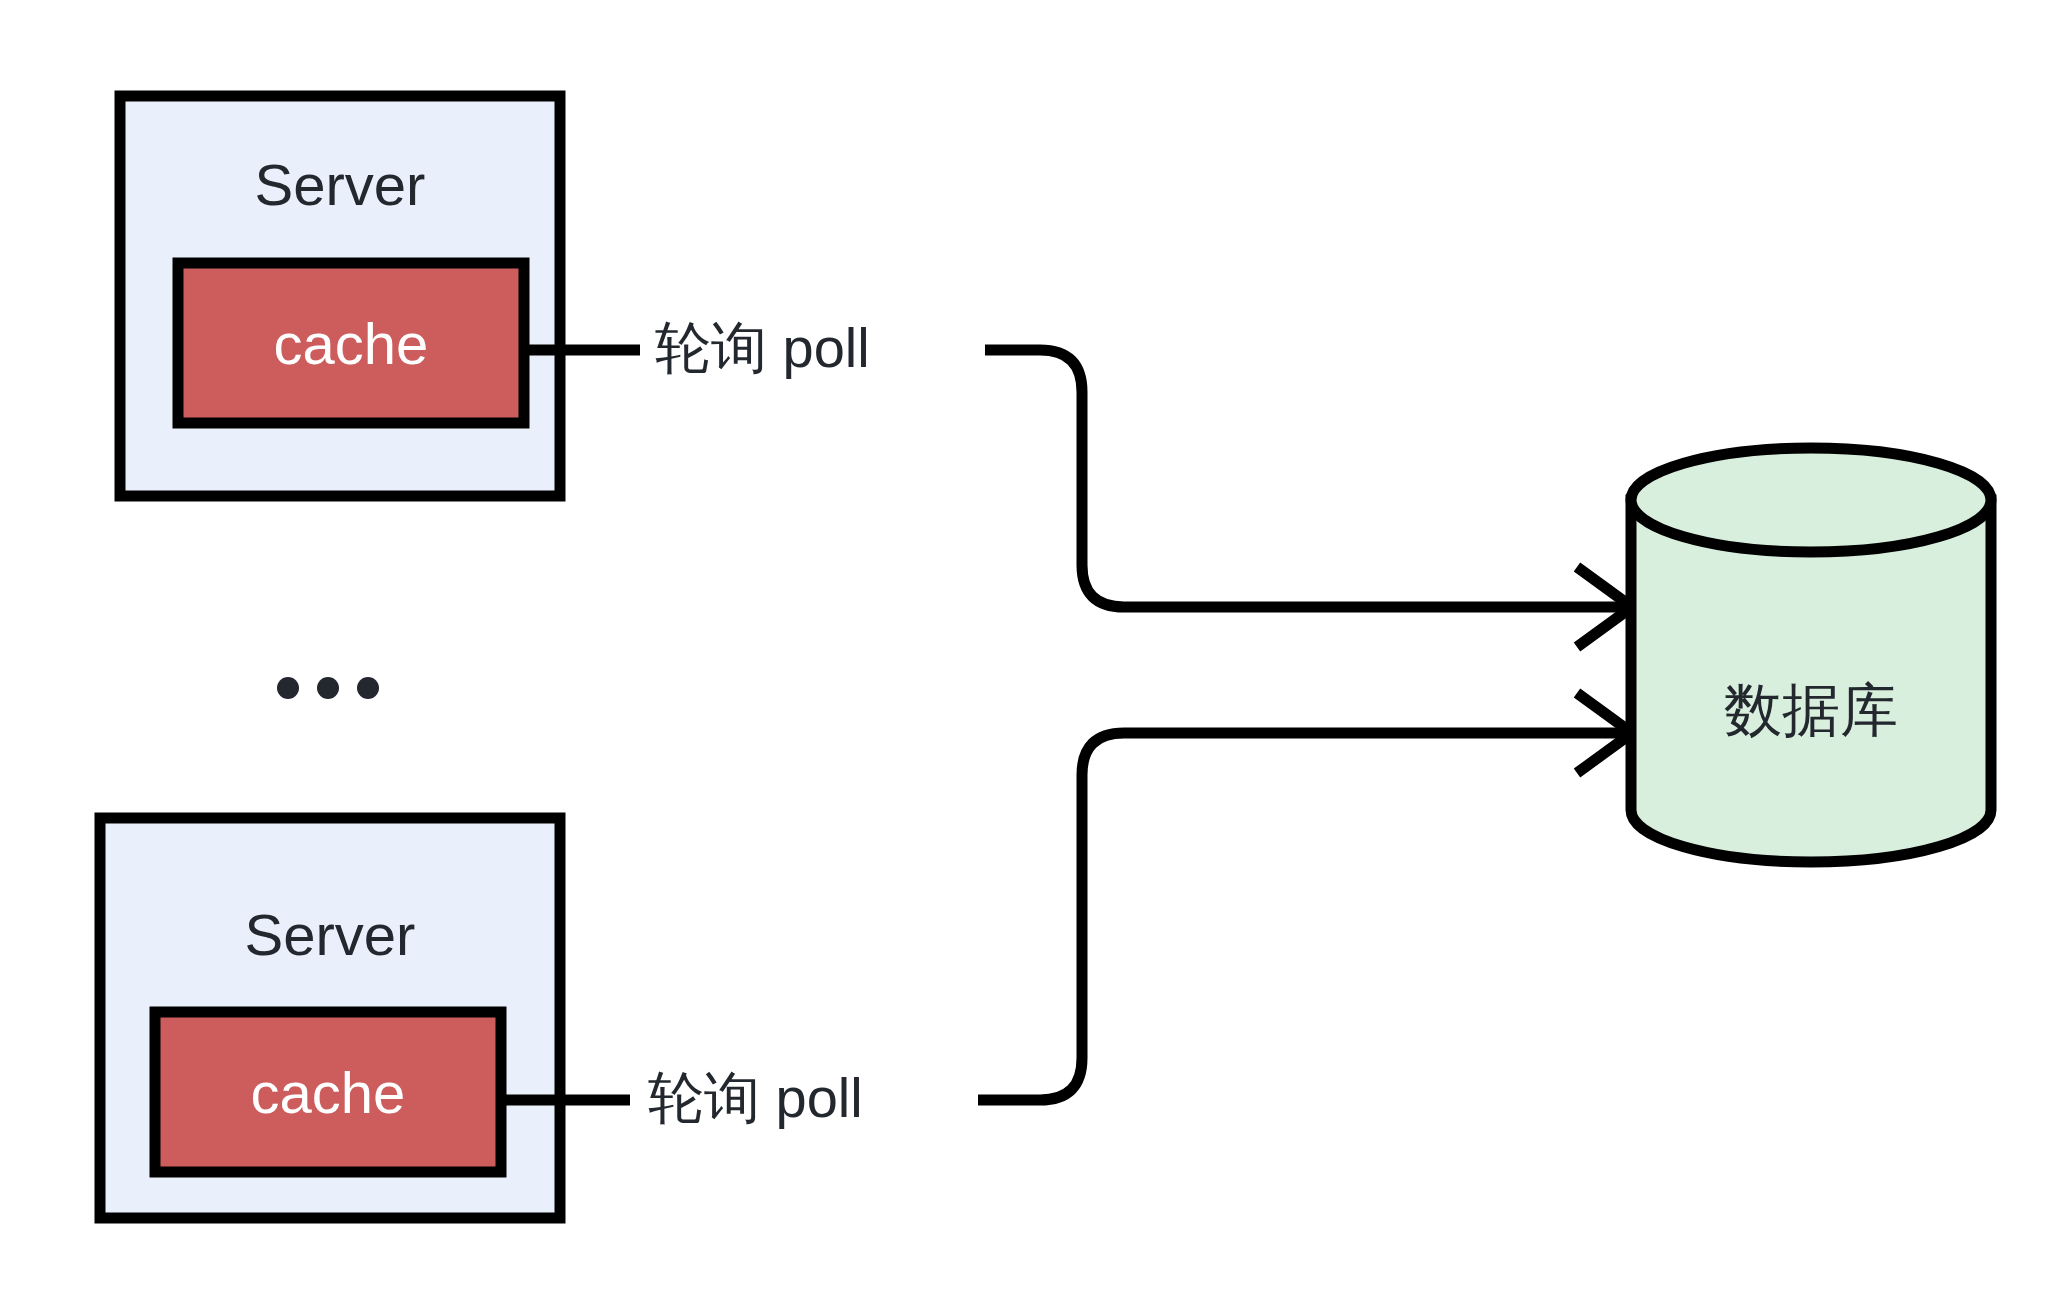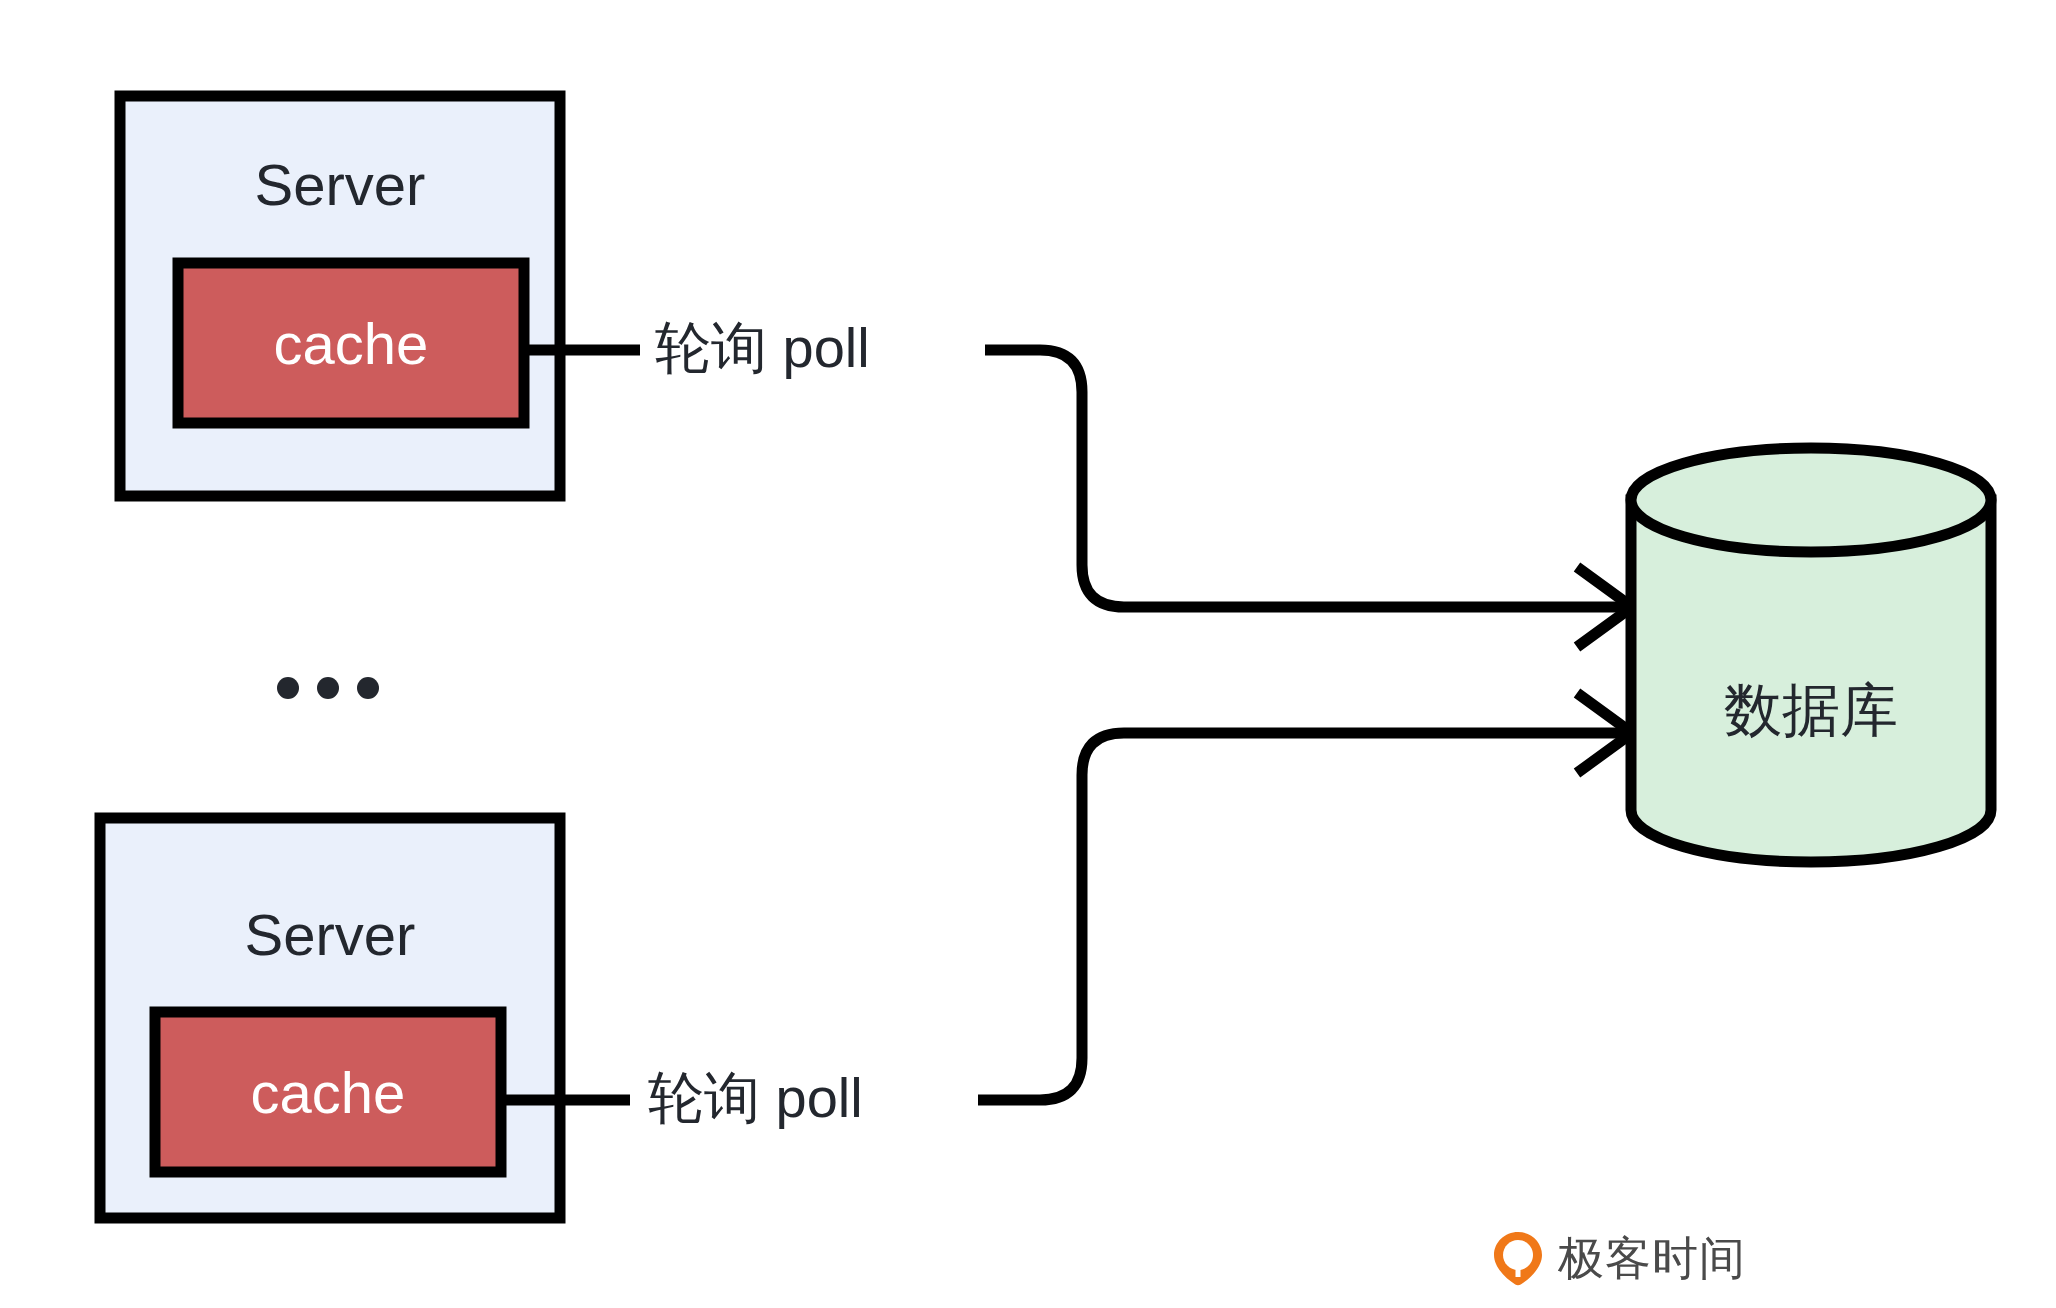--- a/index.html
+++ b/index.html
@@ -155,24 +155,14 @@
 
       <path class="cyl-body" d="M 1631 500 L 1631 810 A 180 52 0 0 0 1991 810 L 1991 500 Z" fill="#d7efdc"></path>
 
       <ellipse class="cyl-top" cx="1811" cy="500" rx="180" ry="52" fill="#d7efdc"></ellipse>
 
       <text class="txt txt-db" x="1811" y="715">数据库</text>
     </g>
 
   </svg>
 
-  <div id="watermark">
-    <span style="display:inline-block;line-height:0;">
-      <svg width="52" height="56" viewBox="0 0 52 56" xmlns="http://www.w3.org/2000/svg">
-        <path d="M26 2 C12.8 2 2 12.3 2 25 C2 37 13.5 48.5 23.3 54.4 C24.9 55.4 27.1 55.4 28.7 54.4 C38.5 48.5 50 37 50 25 C50 12.3 39.2 2 26 2 Z" fill="#f07818"></path>
-        <path d="M26 10 C17.7 10 11 16.7 11 25 C11 33.3 17.7 40 26 40 C34.3 40 41 33.3 41 25 C41 16.7 34.3 10 26 10 Z" fill="#ffffff"></path>
-        <path d="M26 15 L34 25 L28.5 25 L28.5 47 L23.5 47 L23.5 25 L18 25 Z" fill="#ffffff"></path>
-      </svg>
-    </span>
-    <span class="wm-text">极客时间</span>
-  </div>
 
 </div>
 
 </body></html>

